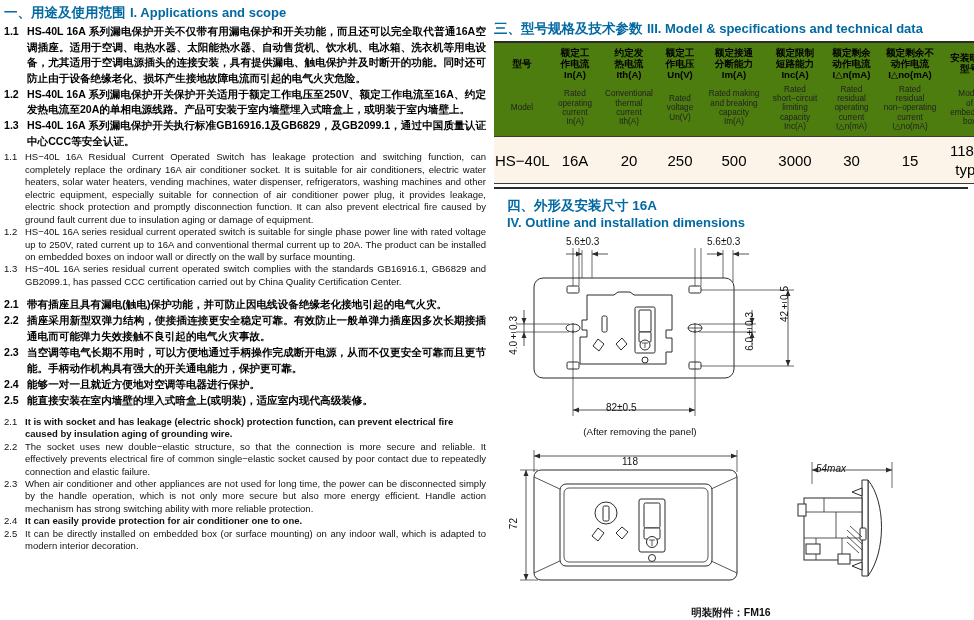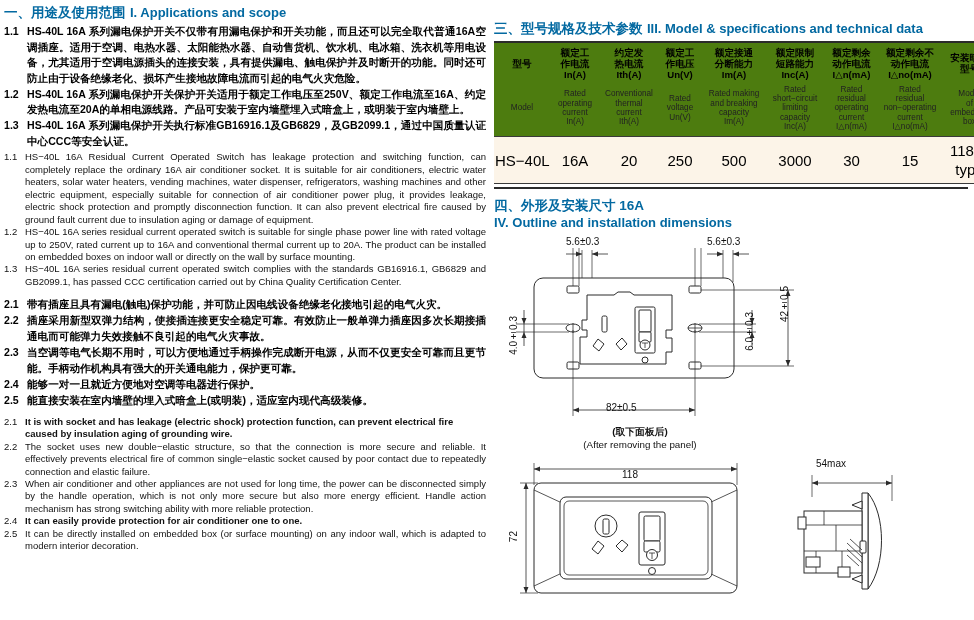--- a/index.html
+++ b/index.html
@@ -14,21 +14,21 @@
   .page{position:relative;width:974px;height:620px;}
 
   
   .col-left{position:absolute;left:0;top:0;width:492px;height:620px;padding:2px 6px 0 4px;box-sizing:border-box;}
   .col-right{position:absolute;left:492px;top:0;width:482px;height:620px;padding:18px 6px 0 2px;box-sizing:border-box;}
 
   
   .sect-head{color:#0369a1;font-weight:bold;line-height:1.25;margin:0 0 2px 0;white-space:nowrap;}
   .sect-head .cn{font-size:13.5px;letter-spacing:0px;}
   .sect-head .en{font-size:13px;font-weight:bold;}
-  .sect-head.two-line{white-space:normal;}
+  .sect-head.two-line{white-space:normal;margin-left:13px;}
   .sect-head.two-line .cn{display:block;}
   .sect-head.two-line .en{display:block;}
 
   
   .para{display:flex;margin:0 0 0.5px 0;}
   .para .num{flex:0 0 auto;white-space:nowrap;}
   .para .txt{flex:1 1 auto;}
 
   .cn-block{font-size:10.6px;line-height:1.465;font-weight:bold;color:#000;}
   .cn-block .num{width:23px;}
@@ -398,30 +398,29 @@
         <line x1="294" y1="56" x2="294" y2="132" class="ln-thin"></line>
         <path d="M294,56 L291.5,62 L296.5,62 Z" fill="#2b2b2b"></path>
         <path d="M294,132 L291.5,126 L296.5,126 Z" fill="#2b2b2b"></path>
 
         <line x1="79" y1="176" x2="201" y2="176" class="ln-thin"></line>
         <path d="M79,176 L85,173.5 L85,178.5 Z" fill="#2b2b2b"></path>
         <path d="M201,176 L195,173.5 L195,178.5 Z" fill="#2b2b2b"></path>
       </svg>
 
       <div class="cap" style="width:280px;margin-left:6px;margin-top:1px;">
-        <div class="cn">(取下面板后)</div>
         <div>(After removing the panel)</div>
       </div>
     </div>
 
     <div class="draw-area" style="margin-top:2px;">
 
       <div style="position:absolute;left:128px;top:16px;" class="dim">118</div>
       <div style="position:absolute;left:14px;top:78px;" class="dim vert">72</div>
-      <div style="position:absolute;left:322px;top:5px;" class="dim">54max</div>
+      <div style="position:absolute;left:322px;top:23px;font-style:italic;" class="dim">54max</div>
 
       <svg width="474" height="165" viewBox="0 0 474 165">
 
         <g class="ln-ext">
           <line x1="40" y1="10" x2="40" y2="32"></line>
           <line x1="243" y1="10" x2="243" y2="32"></line>
         </g>
         <line x1="40" y1="16" x2="243" y2="16" class="ln-thin"></line>
         <path d="M40,16 L46,13.5 L46,18.5 Z" fill="#2b2b2b"></path>
         <path d="M243,16 L237,13.5 L237,18.5 Z" fill="#2b2b2b"></path>

